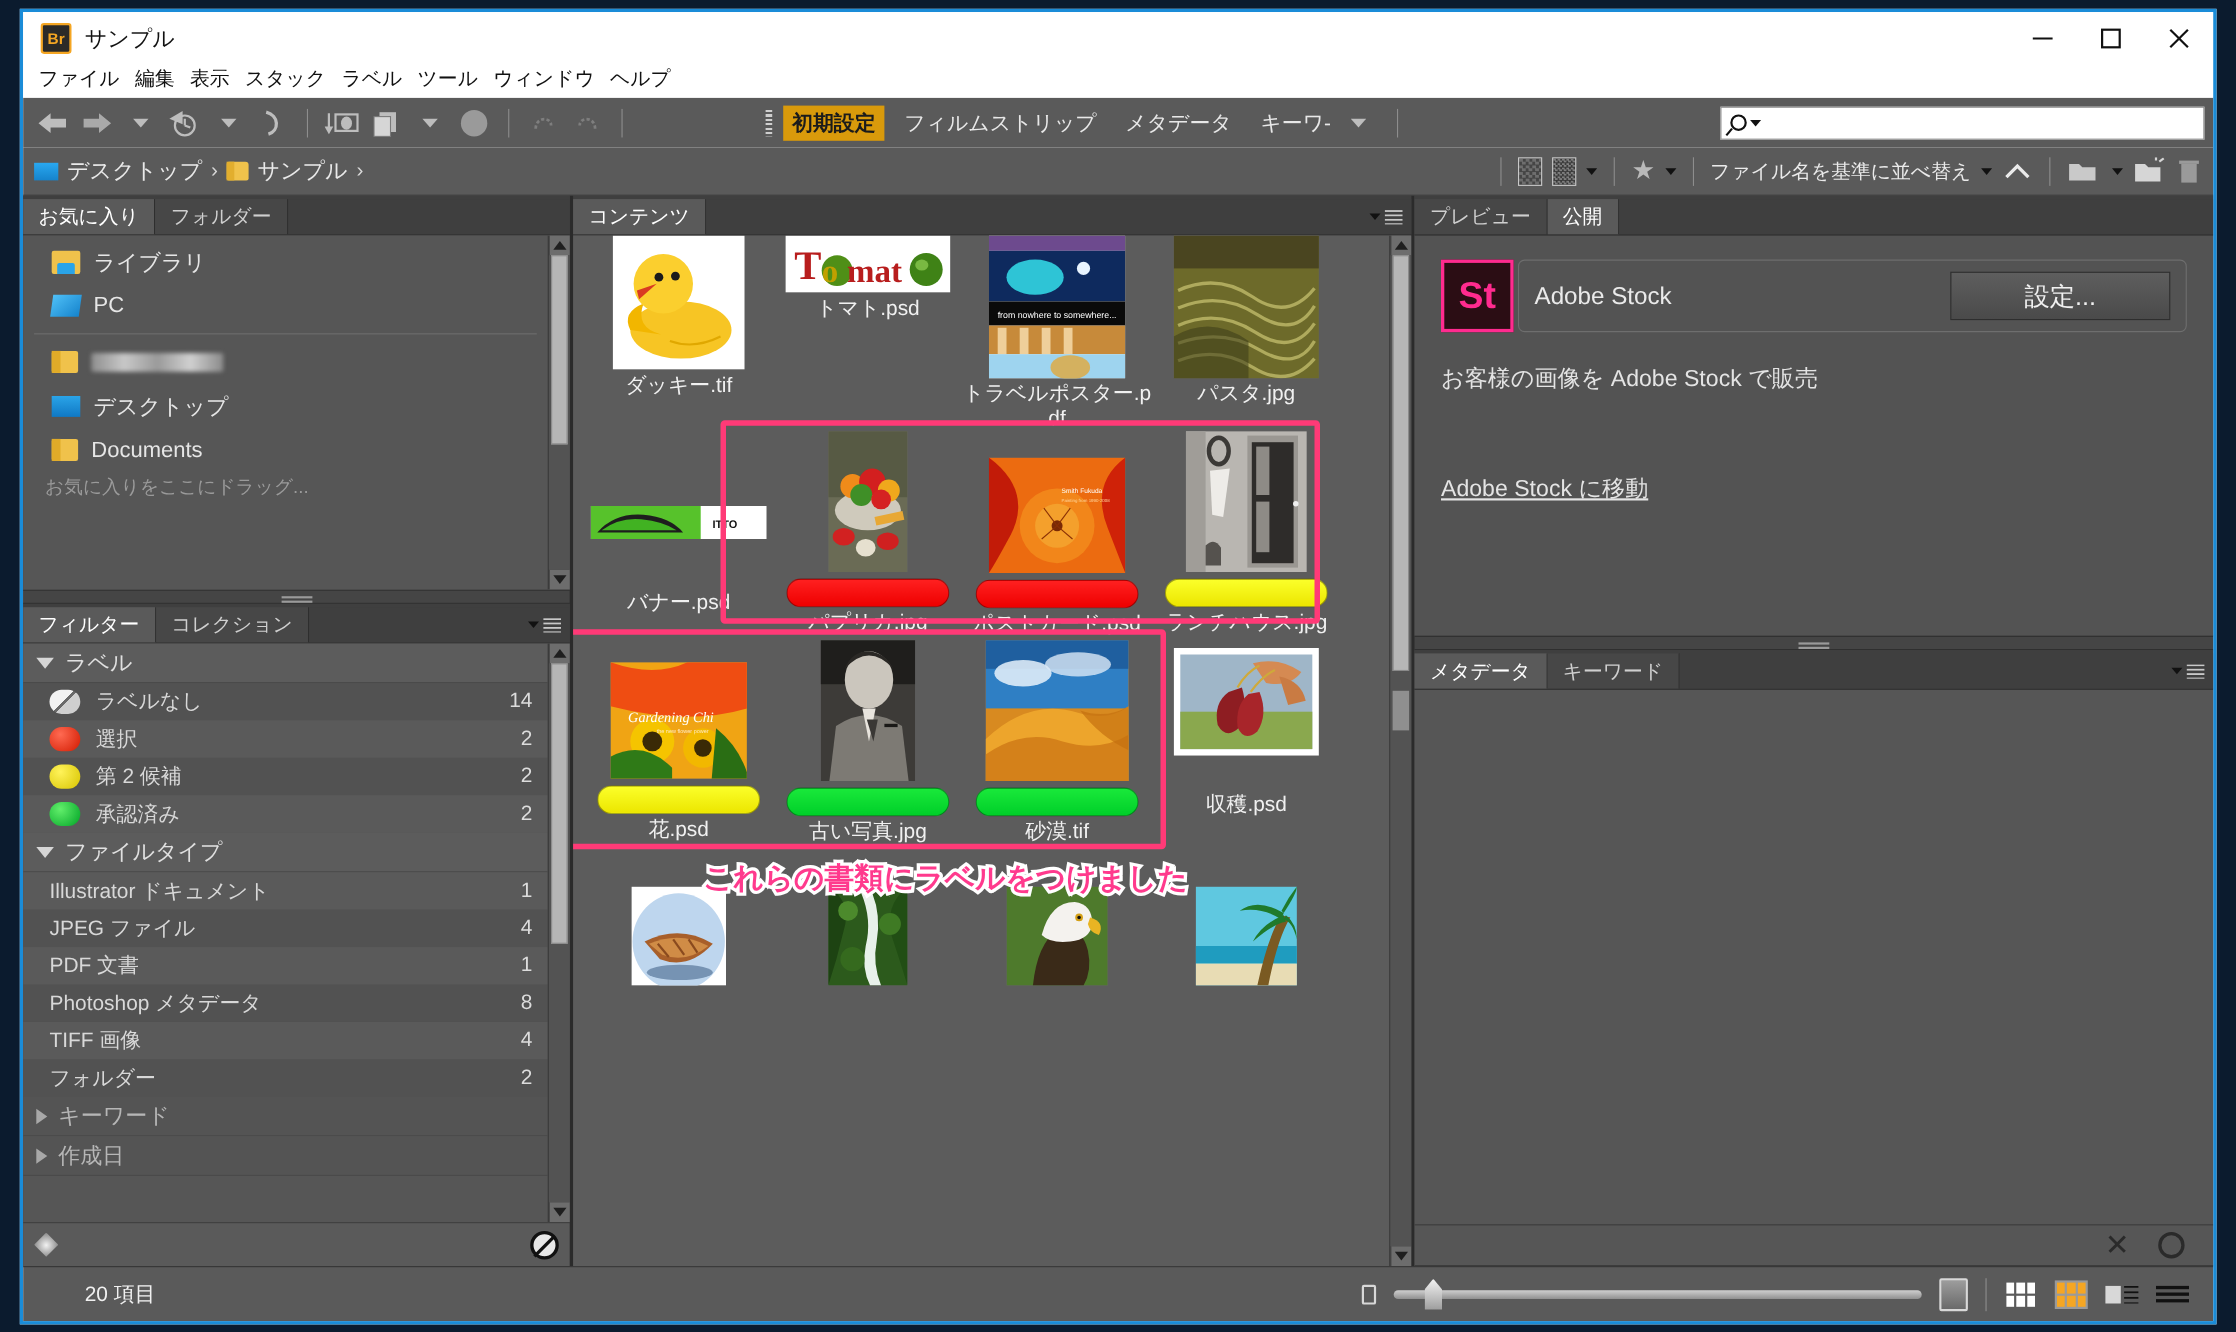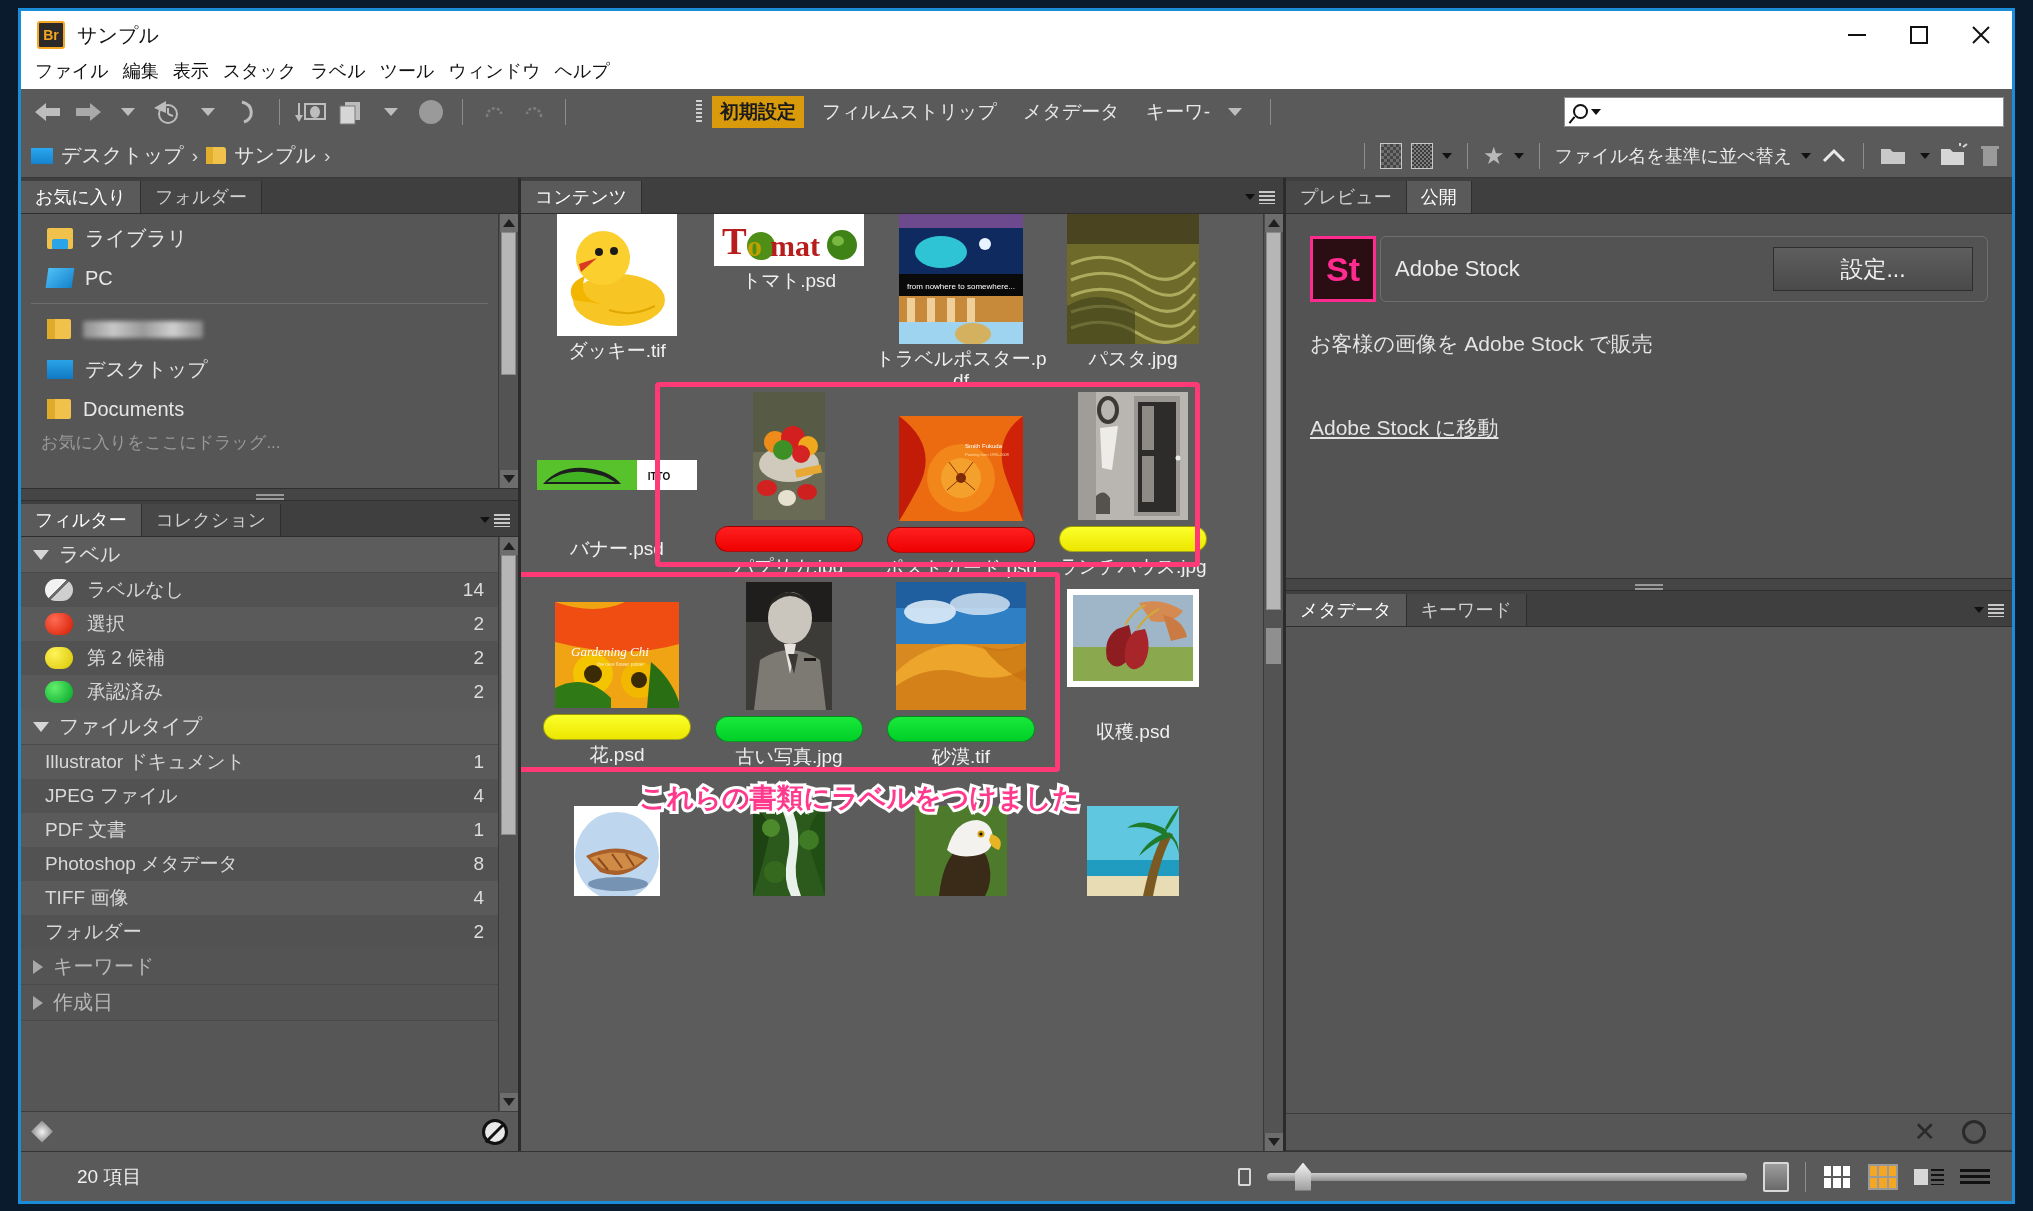--- a/index.html
+++ b/index.html
@@ -176,21 +176,21 @@
      color:#ff2b8f; font-size:34px; font-weight:bold; display:flex;
      align-items:center; justify-content:center; flex:0 0 auto; }
   .st-frame { flex:1 1 auto; height:66px; border:1px solid #6e6e6e; border-radius:6px;
      display:flex; align-items:center; padding:0 14px; margin-left:4px; }
   .st-name { font-size:22px; color:#eaeaea; }
   .st-btn { margin-left:auto; width:200px; height:44px;
      background:linear-gradient(#5e5e5e,#4a4a4a); border:1px solid #2e2e2e;
      color:#f0f0f0; font-size:23px; display:flex; align-items:center;
      justify-content:center; }
   .pub-text { margin-top:28px; font-size:21px; color:#e4e4e4; }
-  .pub-link { margin-top:56px; font-size:21px; color:#e4e4e4;
+  .pub-link { margin-top:72px; font-size:21px; color:#e4e4e4;
      text-decoration:underline; display:inline-block; }
   .splitter { height:13px; background:#454545; display:flex; align-items:center;
      justify-content:center; border-top:1px solid #2f2f2f; border-bottom:1px solid #2f2f2f;
      flex:0 0 auto;}
   .splitter i { width:28px;height:2px;background:#9a9a9a;
      box-shadow:0 4px 0 #9a9a9a; display:block; }
   .meta-body { flex:1 1 auto; background:#565656; }
   .meta-foot { height:38px; background:#565656; display:flex; align-items:center;
      justify-content:flex-end; gap:26px; padding-right:26px;
      border-top:1px solid #3c3c3c; border-bottom:1px solid #3c3c3c; flex:0 0 auto;}
@@ -389,21 +389,21 @@
           <rect x="5" y="6" width="14" height="17" fill="#9a9a9a"></rect>
           <rect x="3" y="3" width="18" height="3" fill="#9a9a9a"></rect>
         </svg>
     </div>
   </div>
 
   <div class="bodyrow">
 
     <div class="col-left">
 
-      <div class="panel" style="height:310px;">
+      <div class="panel" style="height:358px;">
         <div class="tabrow">
           <div class="tab active">お気に入り</div>
           <div class="tab">フォルダー</div>
           <div class="tabfill"></div>
         </div>
         <div class="panel-body">
           <div class="fav-list">
             <div class="fav-item">
               <i class="ic-lib"></i>
               <span>ライブラリ</span>

